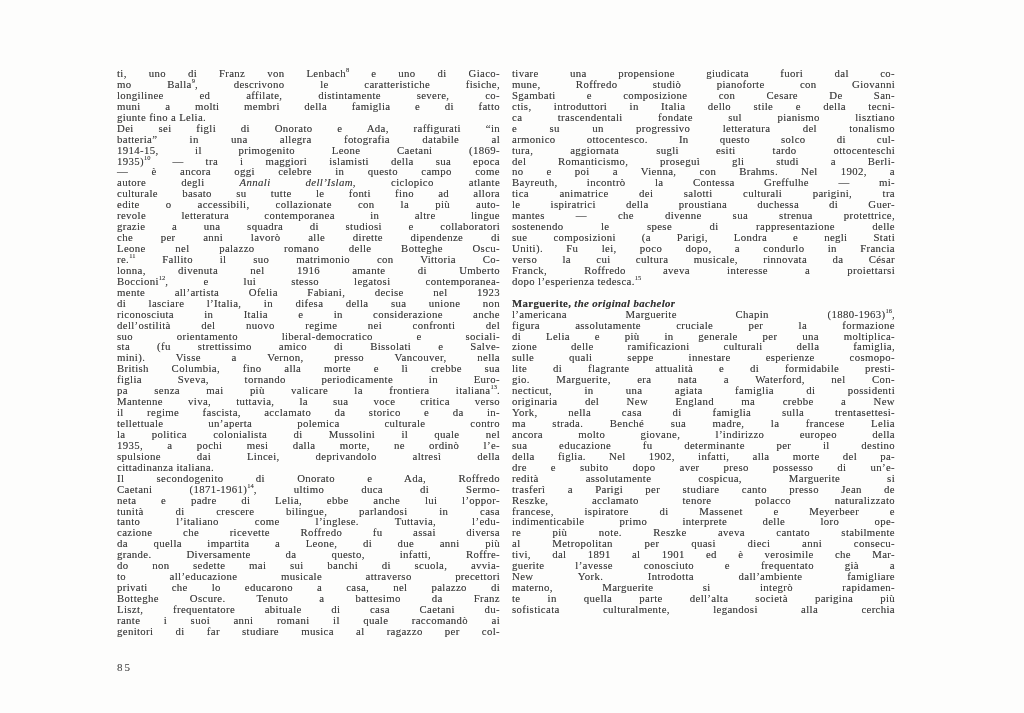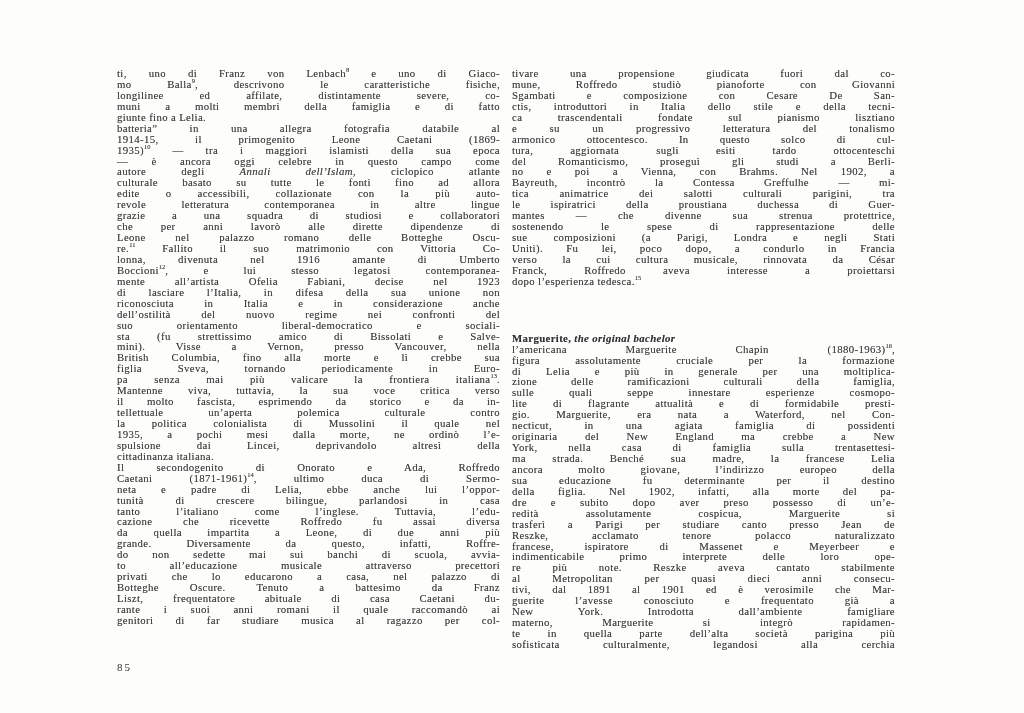--- a/index.html
+++ b/index.html
@@ -33,21 +33,20 @@
     text-align-last: justify;
   }
   .line.end,
   .line.heading,
   .line.blank {
     text-align-last: left;
   }
   .line.heading {
     font-weight: bold;
     color: #333333;
-    margin-top: 35px;
   }
   .s-sup {
     vertical-align: super;
     font-size: 6.5px;
     line-height: 0;
     letter-spacing: 0;
   }
   .s-i  { font-style: italic; margin-top: 15px; }
   .s-b  { font-weight: bold; }
   .s-bi { font-weight: bold; font-style: italic; }
@@ -66,20 +65,21 @@
 </head>
 <body>
 
 <div class="page">
   <div class="col col-left">
       <div class="line"><span>ti, uno di Franz von Lenbach</span><span class="s-sup">8</span><span> e uno di Giaco-</span></div>
       <div class="line"><span>mo Balla</span><span class="s-sup">9</span><span>, descrivono le caratteristiche fisiche,</span></div>
       <div class="line"><span>longilinee ed affilate, distintamente severe, co-</span></div>
       <div class="line"><span>muni a molti membri della famiglia e di fatto</span></div>
       <div class="line end"><span>giunte fino a Lelia.</span></div>
+      <div class="line"><span>Dei sei figli di Onorato e Ada, raffigurati “in</span></div>
       <div class="line"><span>batteria” in una allegra fotografia databile al</span></div>
       <div class="line"><span>1914-15, il primogenito Leone Caetani (1869-</span></div>
       <div class="line"><span>1935)</span><span class="s-sup">10</span><span> — tra i maggiori islamisti della sua epoca</span></div>
       <div class="line"><span>— è ancora oggi celebre in questo campo come</span></div>
       <div class="line"><span>autore degli </span><span class="s-i">Annali dell’Islam</span><span>, ciclopico atlante</span></div>
       <div class="line"><span>culturale basato su tutte le fonti fino ad allora</span></div>
       <div class="line"><span>edite o accessibili, collazionate con la più auto-</span></div>
       <div class="line"><span>revole letteratura contemporanea in altre lingue</span></div>
       <div class="line"><span>grazie a una squadra di studiosi e collaboratori</span></div>
       <div class="line"><span>che per anni lavorò alle dirette dipendenze di</span></div>
@@ -91,21 +91,21 @@
       <div class="line"><span>di lasciare l’Italia, in difesa della sua unione non</span></div>
       <div class="line"><span>riconosciuta in Italia e in considerazione anche</span></div>
       <div class="line"><span>dell’ostilità del nuovo regime nei confronti del</span></div>
       <div class="line"><span>suo orientamento liberal-democratico e sociali-</span></div>
       <div class="line"><span>sta (fu strettissimo amico di Bissolati e Salve-</span></div>
       <div class="line"><span>mini). Visse a Vernon, presso Vancouver, nella</span></div>
       <div class="line"><span>British Columbia, fino alla morte e lì crebbe sua</span></div>
       <div class="line"><span>figlia Sveva, tornando periodicamente in Euro-</span></div>
       <div class="line"><span>pa senza mai più valicare la frontiera italiana</span><span class="s-sup">13</span><span>.</span></div>
       <div class="line"><span>Mantenne viva, tuttavia, la sua voce critica verso</span></div>
-      <div class="line"><span>il molto fascista, esprimendo da storico e da in-</span></div>
+      <div class="line"><span>il regime fascista, acclamato da storico e da in-</span></div>
       <div class="line"><span>tellettuale un’aperta polemica culturale contro</span></div>
       <div class="line"><span>la politica colonialista di Mussolini il quale nel</span></div>
       <div class="line"><span>1935, a pochi mesi dalla morte, ne ordinò l’e-</span></div>
       <div class="line"><span>spulsione dai Lincei, deprivandolo altresì della</span></div>
       <div class="line end"><span>cittadinanza italiana.</span></div>
       <div class="line"><span>Il secondogenito di Onorato e Ada, Roffredo</span></div>
       <div class="line"><span>Caetani (1871-1961)</span><span class="s-sup">14</span><span>, ultimo duca di Sermo-</span></div>
       <div class="line"><span>neta e padre di Lelia, ebbe anche lui l’oppor-</span></div>
       <div class="line"><span>tunità di crescere bilingue, parlandosi in casa</span></div>
       <div class="line"><span>tanto l’italiano come l’inglese. Tuttavia, l’edu-</span></div>

